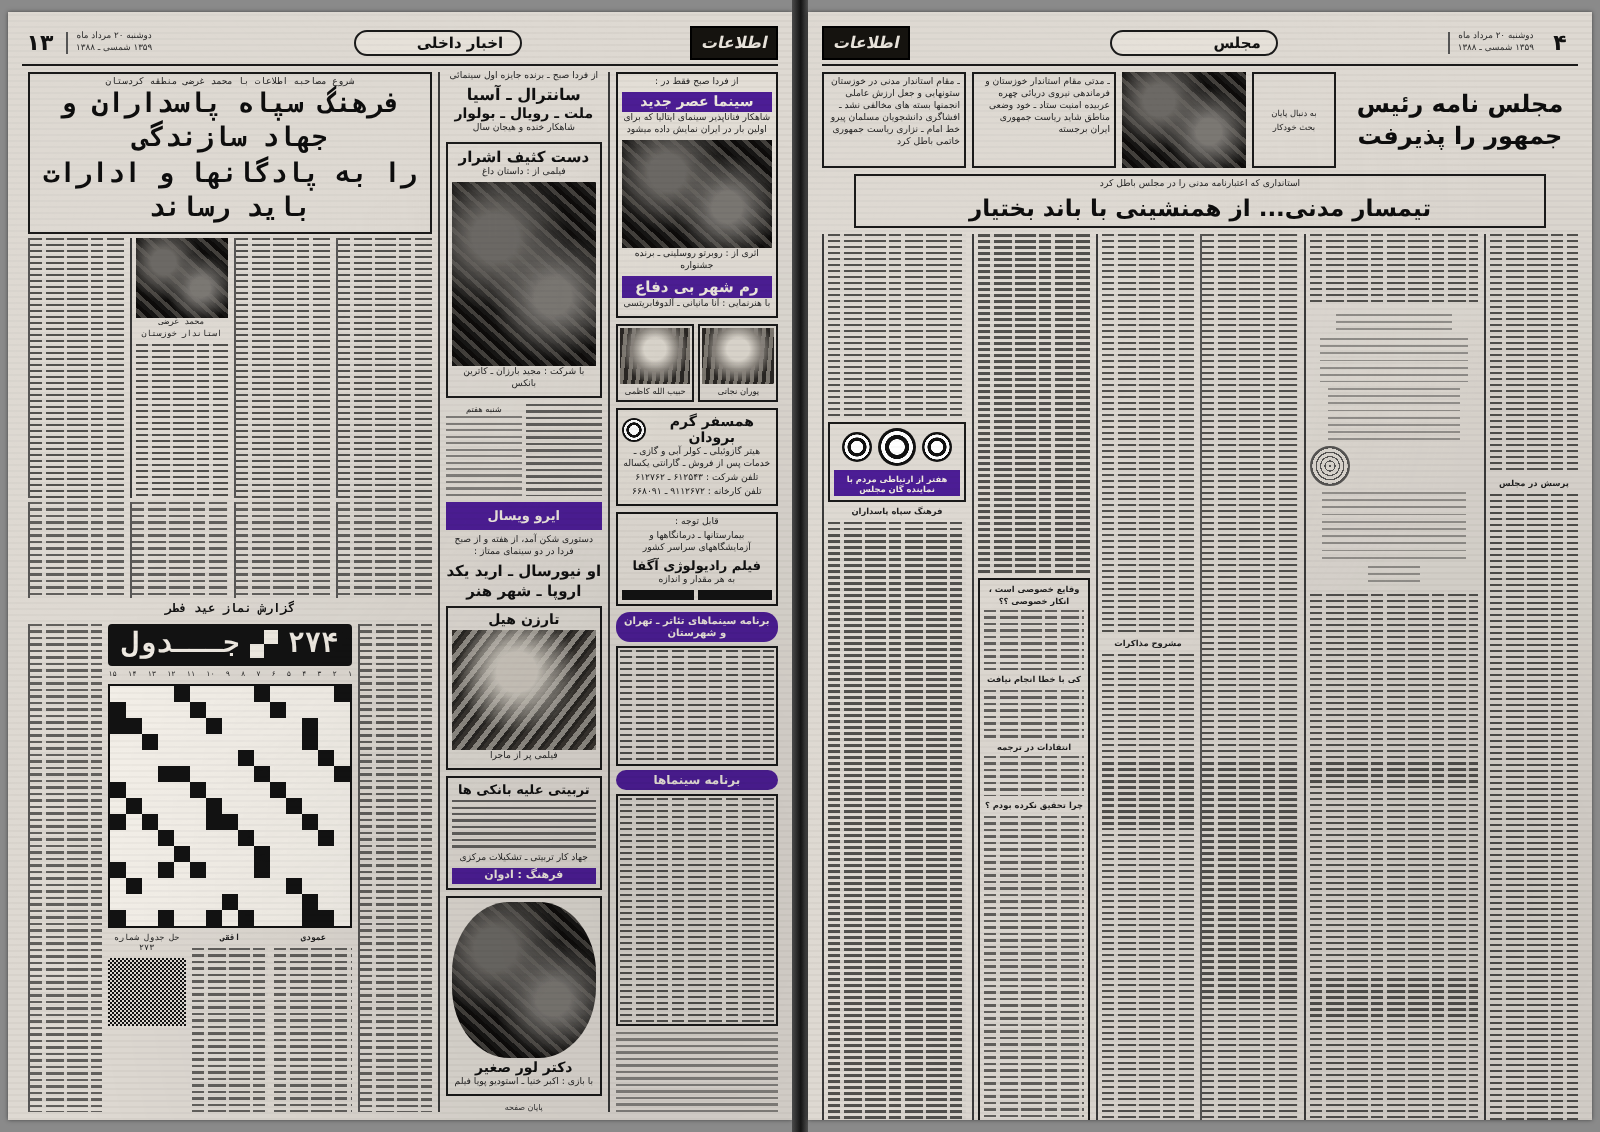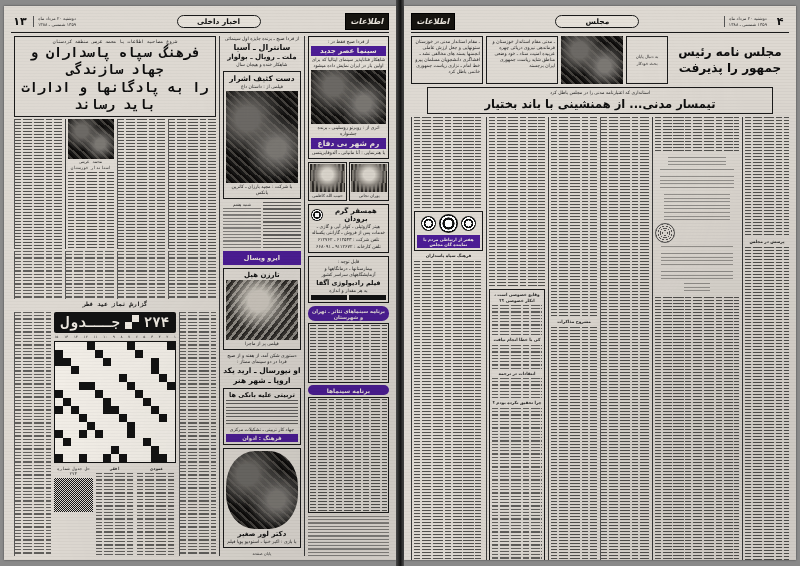--- a/index.html
+++ b/index.html
@@ -40,21 +40,21 @@
     display:flex;align-items:center;gap:4px;height:19px;
     border-bottom:1.2px solid #1a1a1a;padding-bottom:1px;margin-bottom:3px;
   }
   .logo-box{
     width:42px;height:15px;background:#15130f;flex:none;
     display:flex;align-items:center;justify-content:center;overflow:hidden;
     border:1px solid #000;
   }
   .logo-glyph{color:#e9e4dc;font-size:8px;font-weight:700;letter-spacing:-1px;transform:skewX(-12deg);}
   .section-tag{
-    flex:none;min-width:66px;text-align:center;font-size:7.5px;font-weight:700;
+    flex:none;min-width:66px;text-align:right;font-size:7.5px;font-weight:700;
     color:#111;border:1.1px solid #1a1a1a;border-radius:9px;padding:1px 8px;background:#e6e1d9;margin-left:16px;
   }
   .spacer{flex:1 1 auto;}
   .dateline{
     flex:none;font-size:4.4px;line-height:1.35;color:#2a2a2a;text-align:center;
     letter-spacing:.2px;border-left:1px solid #555;padding-left:4px;
   }
   .pageno{
     flex:none;font-size:11px;font-weight:700;color:#111;width:18px;text-align:center;
   }
@@ -259,30 +259,30 @@
           <div class="flexrow" style="gap:2px;height:46px;">
             <div class="txt" style="flex:1;"></div>
             <div class="stack" style="flex:1;gap:1px;">
               <div class="cap">شنبه هفتم</div>
               <div class="txt light" style="flex:1;"></div>
             </div>
           </div>
 
           <div class="blackbar" style="font-size:6.5px;padding:3px 0;">ایرو ویسال</div>
 
+          <div class="stack" style="gap:1px;">
+            <div class="kicker">دستوری شکن آمد، از هفته و از صبح فردا در دو سینمای ممتاز :</div>
+            <div class="adtitle" style="font-size:7.5px;">او نیورسال ـ ارید یکد</div>
+            <div class="adtitle" style="font-size:7.5px;">اروپا ـ شهر هنر</div>
+          </div>
+
           <div class="stack boxed" style="padding:2px;gap:1px;">
             <div class="adtitle" style="font-size:7px;">تارزن هیل</div>
             <div class="photo light" style="height:60px;"></div>
             <div class="kicker">فیلمی پر از ماجرا</div>
-          </div>
-
-          <div class="stack" style="gap:1px;">
-            <div class="kicker">دستوری شکن آمد، از هفته و از صبح فردا در دو سینمای ممتاز :</div>
-            <div class="adtitle" style="font-size:7.5px;">او نیورسال ـ ارید یکد</div>
-            <div class="adtitle" style="font-size:7.5px;">اروپا ـ شهر هنر</div>
           </div>
 
           <div class="stack boxed" style="padding:2px;gap:1px;">
             <div class="adtitle" style="font-size:6.5px;">تربیتی علیه بانکی ها</div>
             <div class="txt" style="height:26px;"></div>
             <div class="kicker">جهاد کار تربیتی ـ تشکیلات مرکزی</div>
             <div class="blackbar" style="font-size:5.5px;padding:1px 0;">فرهنگ : ادوان</div>
           </div>
 
           <div class="stack boxed" style="padding:2px;gap:1px;flex:1;">

